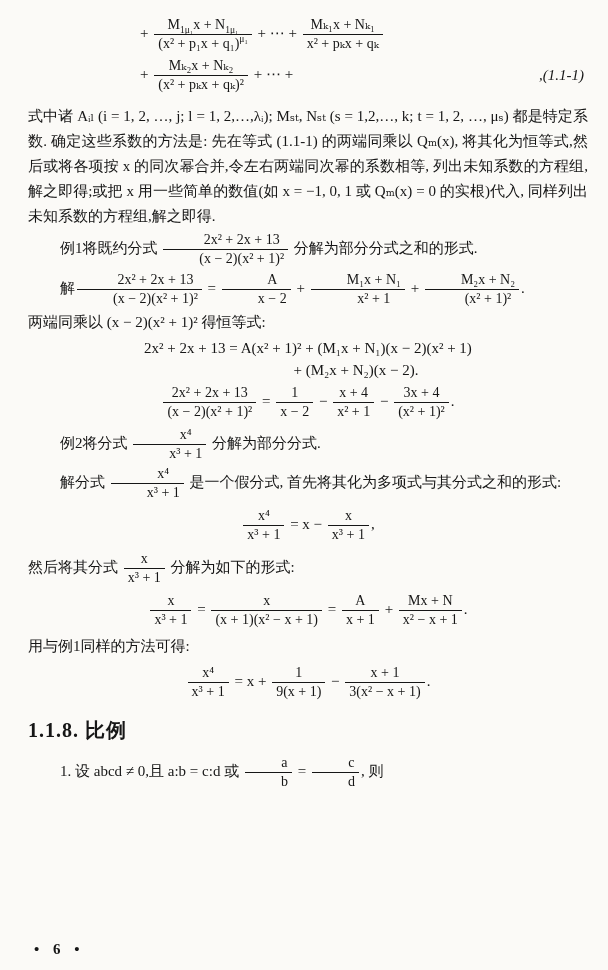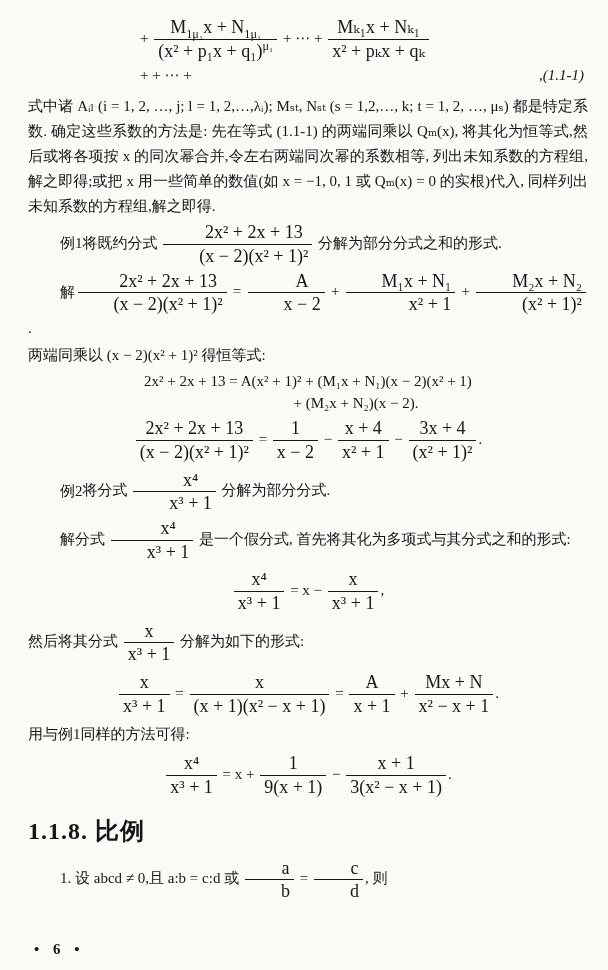--- a/index.html
+++ b/index.html
@@ -33,28 +33,28 @@
     margin:2px 0 10px 0;
   }
   .eq-main-row{display:flex;align-items:center;margin:4px 0;}
   .eqnum{margin-left:auto;padding-right:4px;white-space:nowrap;font-style:italic;}
   .frac{
     display:inline-block;
     vertical-align:middle;
     text-align:center;
     line-height:1.15;
     margin:1px 2px;
-    font-size:18px;
+    font-size:14px;
   }
   .frac .num{display:block;border-bottom:1.4px solid #161616;padding:0 4px 1px 4px;white-space:nowrap;}
-  .frac .den{display:block;padding:1px 4px 0 4px;white-space:nowrap;text-align:right;}
+  .frac .den{display:block;padding:1px 4px 0 4px;white-space:nowrap;}
   sub,sup{font-size:0.68em;line-height:0;}
   .shift-right{padding-left:96px;}
   .section-heading{
-    font-size:24px;
+    font-size:20px;
     font-weight:bold;
     margin:16px 0 10px 0;
     letter-spacing:1px;
   }
   .footer{
     position:absolute;
     left:34px;bottom:12px;
     font-weight:bold;
     font-size:15px;
     letter-spacing:5px;
@@ -64,21 +64,21 @@
 </head>
 <body>
 
 <div class="page">
 
   <div class="eq-main">
     <div class="eq-main-row">
       <span class="mrow">+ <span class="frac"><span class="num">M<sub>1μ₁</sub>x + N<sub>1μ₁</sub></span><span class="den">(x² + p₁x + q₁)<sup>μ₁</sup></span></span> + ⋯ + <span class="frac"><span class="num">Mₖ₁x + Nₖ₁</span><span class="den">x² + pₖx + qₖ</span></span></span>
     </div>
     <div class="eq-main-row">
-      <span class="mrow">+  + ⋯ + </span>
+      <span class="mrow">+ <span class="frac"><span class="num">Mₖ₂x + Nₖ₂</span><span class="den">(x² + pₖx + qₖ)²</span></span> + ⋯ + </span>
       <span class="eqnum">,(1.1-1)</span>
     </div>
   </div>
 
   <div class="para">式中诸 Aᵢₗ (i = 1, 2, …, j; l = 1, 2,…,λᵢ); Mₛₜ, Nₛₜ (s = 1,2,…, k; t = 1, 2, …, μₛ) 都是特定系数. 确定这些系数的方法是: 先在等式 (1.1-1) 的两端同乘以 Qₘ(x), 将其化为恒等式,然后或将各项按 x 的同次幂合并,令左右两端同次幂的系数相等, 列出未知系数的方程组, 解之即得;或把 x 用一些简单的数值(如 x = −1, 0, 1 或 Qₘ(x) = 0 的实根)代入, 同样列出未知系数的方程组,解之即得.</div>
 
   <div class="para indent">
     <b class="label">例1</b><span class="mrow">将既约分式 <span class="frac"><span class="num">2x² + 2x + 13</span><span class="den">(x − 2)(x² + 1)²</span></span> 分解为部分分式之和的形式.</span>
   </div>
 

